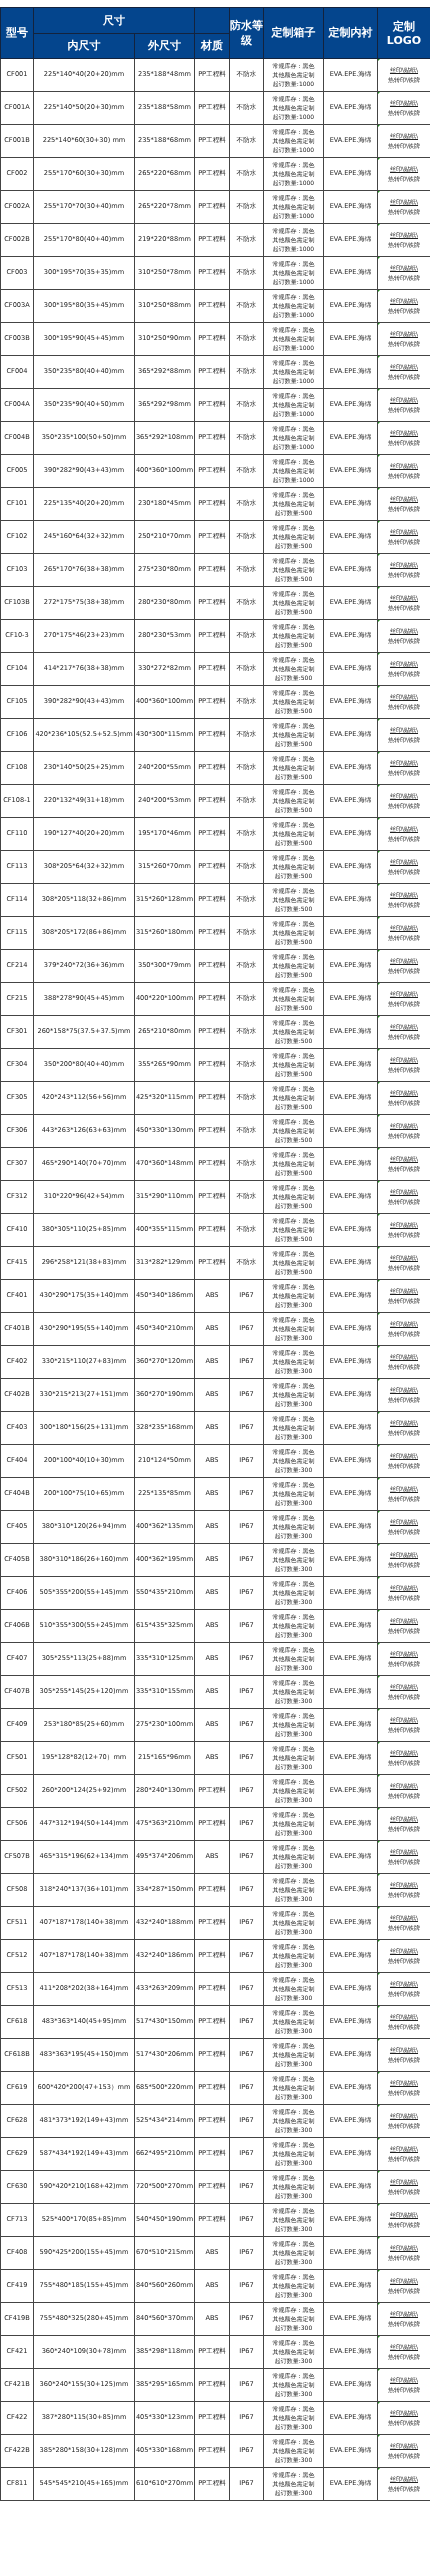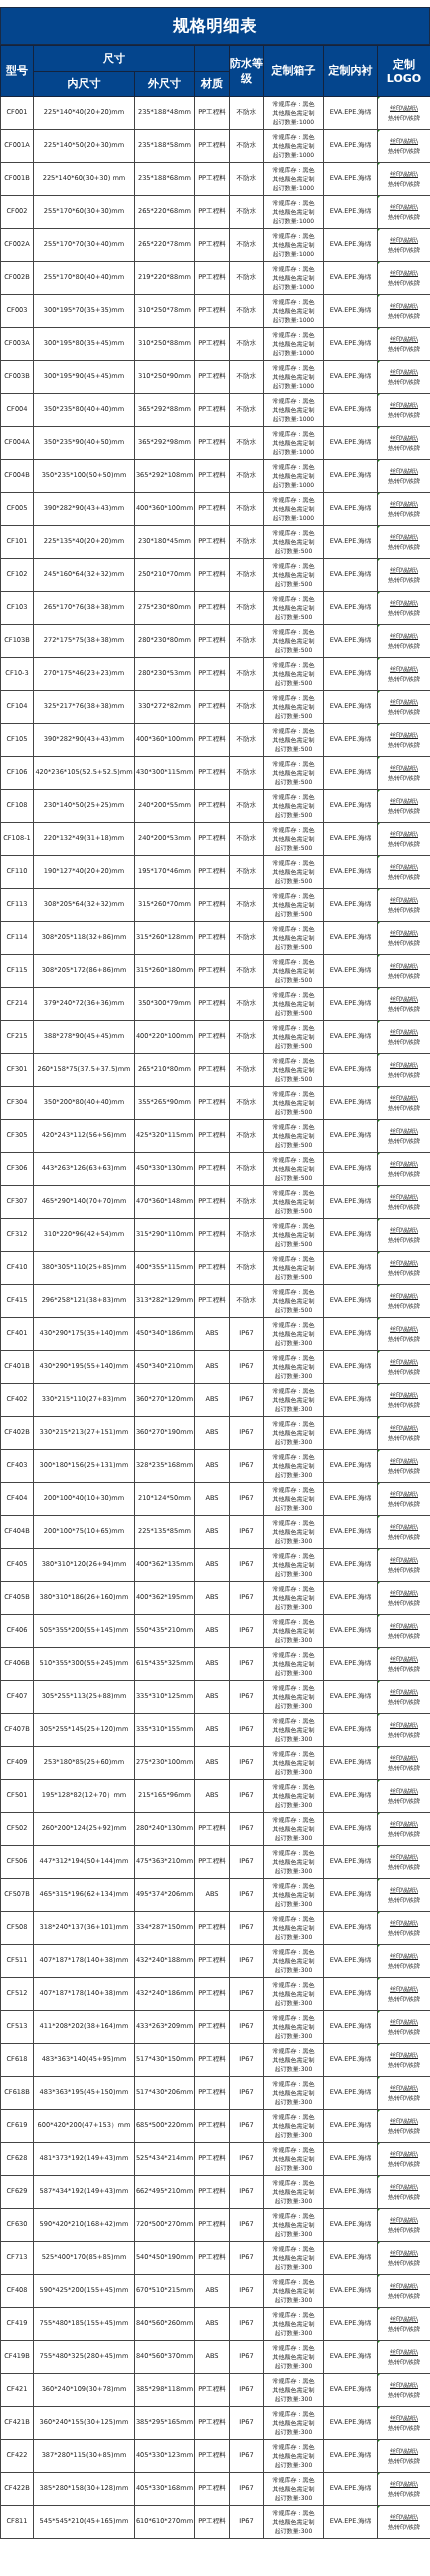--- a/index.html
+++ b/index.html
@@ -14,21 +14,20 @@
   td.box { font-size: 6px; line-height: 1.55; white-space: normal; }
   td.logo { font-size: 6px; line-height: 1.55; position: relative; white-space: normal; }
   td.logo::before { content: ""; position: absolute; left: 0; top: 0; width: 0; height: 0; border-top: 2.2px solid #1a8a1a; border-right: 2.2px solid transparent; }
   td.lining { font-size: 6.5px; }
   .u { text-decoration: underline; }
 </style>
 </head>
 <body>
 
 <div class="sheet">
-  <div class="title-band">规格明细表</div>
   <table>
     <colgroup>
       <col style="width:33px">
         <col style="width:101px">
         <col style="width:60px">
         <col style="width:35px">
       <col style="width:34px">
         <col style="width:60px">
         <col style="width:54px">
         <col style="width:53px">
@@ -225,21 +224,21 @@
       <td>270*175*46(23+23)mm</td>
       <td>280*230*53mm</td>
       <td>PP工程料</td>
       <td>不防水</td>
       <td class="box"><span>常规库存：黑色</span><br><span>其他颜色需定制</span><br><span>起订数量:</span><span>500</span></td>
       <td class="lining">EVA.EPE.海绵</td>
       <td class="logo"><span class="u">丝印\贴纸\</span><br><span>热转印\铁牌</span></td>
     </tr>
     <tr>
       <td>CF104</td>
-      <td>325*217*76(38+38)mm</td>
+      <td>414*217*76(38+38)mm</td>
       <td>330*272*82mm</td>
       <td>PP工程料</td>
       <td>不防水</td>
       <td class="box"><span>常规库存：黑色</span><br><span>其他颜色需定制</span><br><span>起订数量:</span><span>500</span></td>
       <td class="lining">EVA.EPE.海绵</td>
       <td class="logo"><span class="u">丝印\贴纸\</span><br><span>热转印\铁牌</span></td>
     </tr>
     <tr>
       <td>CF105</td>
       <td>390*282*90(43+43)mm</td>

